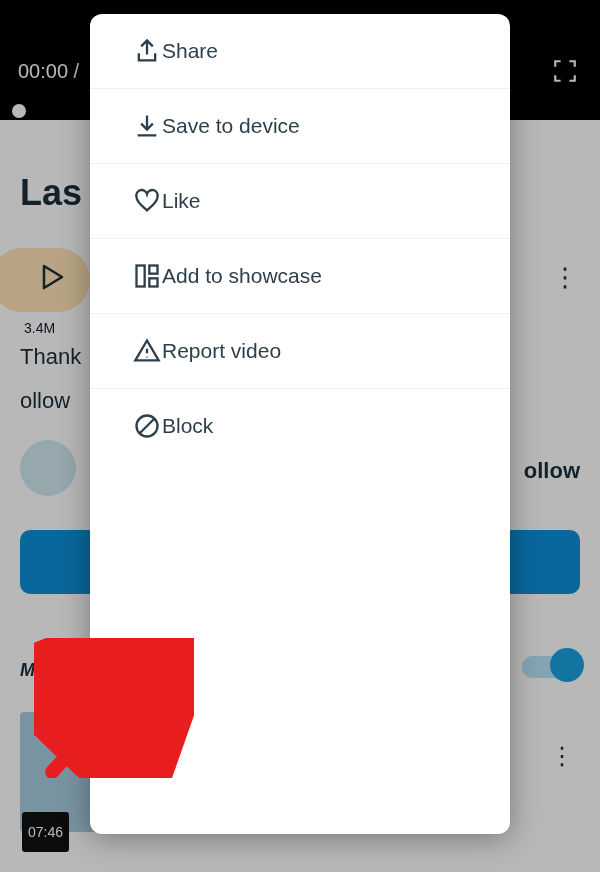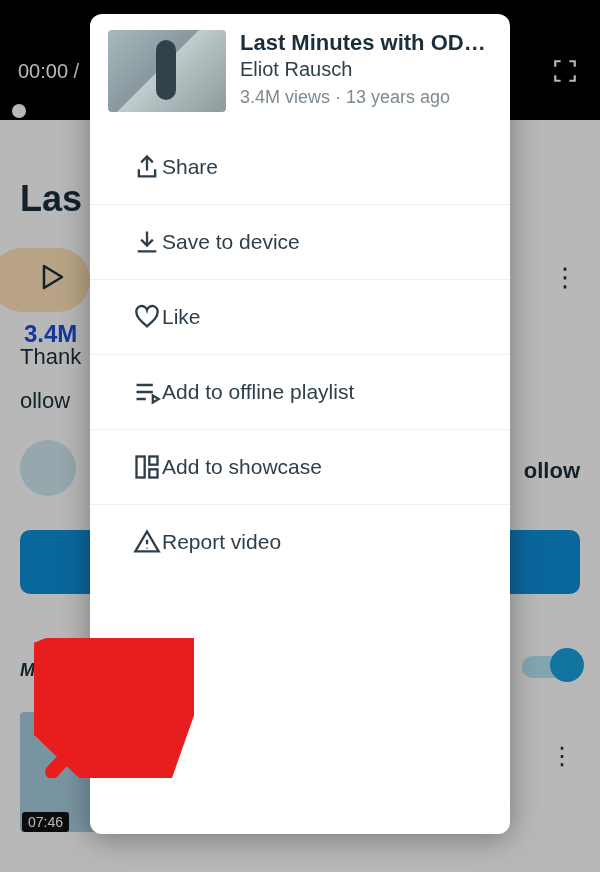--- a/index.html
+++ b/index.html
@@ -23,34 +23,34 @@
   .player-dot {
     position: absolute; left: 12px; top: 104px; width: 14px; height: 14px;
     background: #fff; border-radius: 50%;
   }
 
   .page {
     position: absolute; left: 0; top: 120px; right: 0; bottom: 0;
     background: #fff;
   }
   .page-title {
-    position: absolute; left: 20px; top: 58px;
+    position: absolute; left: 20px; top: 52px;
     font-size: 36px; font-weight: 700; color: #1a2e3b;
   }
 
   .play-pill {
     position: absolute; left: -10px; top: 128px; width: 100px; height: 64px;
     background: #ffe4b8; border-radius: 32px;
   }
   .play-triangle {
     position: absolute; left: 42px; top: 144px;
   }
   .views-bg {
     position: absolute; left: 24px; top: 200px;
-    font-size: 24px; font-weight: 700; color: #1d4ed8;
+    font-size: 14px; font-weight: 400; color: #0f172a;
   }
   .desc-line1 { position:absolute; left:20px; top:224px; font-size:22px; color:#1a2e3b;}
   .desc-line2 { position:absolute; left:20px; top:268px; font-size:22px; color:#1a2e3b;}
 
   .kebab-bg {
     position: absolute; right: 22px; top: 142px;
     font-size: 26px; color: #1a2e3b; letter-spacing: 0;
   }
 
   .avatar-bg {
@@ -79,21 +79,21 @@
     position: absolute; right: 16px; top: 528px; width: 34px; height: 34px;
     background: #19a3e0; border-radius: 50%;
   }
 
   .rel-vid {
     position: absolute; left: 20px; top: 592px; width: 180px; height: 120px;
     background: #a8cde0; border-radius: 4px;
   }
   .rel-vid-badge {
     position: absolute; left: 22px; top: 692px;
-    background: #111; color:#fff; font-size:14px; padding: 2px 6px; border-radius: 3px;
+    background: #111; color:#fff; font-size:14px; padding: 12px 6px; border-radius: 3px;
   }
   .rel-sub {
     position: absolute; left: 220px; top: 666px;
     font-size: 18px; color: #6b7a86;
   }
   .rel-kebab {
     position: absolute; right: 26px; top: 622px; font-size: 24px; color:#1a2e3b;
   }
   .rel-title-script {
     position: absolute; left: 106px; top: 672px;
@@ -192,32 +192,20 @@
     <div class="rel-vid-badge">07:46</div>
     <div class="rel-sub">14M views · 8 years ago</div>
     <div class="rel-kebab">⋮</div>
   </div>
 </div>
 
 <div class="scrim"></div>
 
 <div class="sheet">
 
-  <div class="sheet-header">
-    <div class="thumb"></div>
-    <div class="header-text">
-      <div class="ht-title">Last Minutes with OD…</div>
-      <div class="ht-author">Eliot Rausch</div>
-      <div class="ht-meta">
-        <span>3.4M views</span>
-        <span> · </span>
-        <span>13 years ago</span>
-      </div>
-    </div>
-  </div>
 
   <div class="menu">
 
     <div class="menu-item">
       <span class="mi-icon">
         <svg viewBox="0 0 24 24">
             <path d="M12 3v12 M7 8l5-5 5 5 M5 14v6h14v-6"></path>
           </svg>
       </span>
       <span>Share</span>
@@ -234,28 +222,20 @@
 
     <div class="menu-item">
       <span class="mi-icon">
         <svg viewBox="0 0 24 24">
             <path d="M12 20 C10 18 3 13 3 8.5 A4.5 4.5 0 0 1 12 6 A4.5 4.5 0 0 1 21 8.5 C21 13 14 18 12 20Z"></path>
           </svg>
       </span>
       <span>Like</span>
     </div>
 
-    <div class="menu-item">
-      <span class="mi-icon">
-        <svg viewBox="0 0 24 24">
-            <path d="M3 6h14 M3 12h14 M3 18h8 M17 15l5 3-5 3z"></path>
-          </svg>
-      </span>
-      <span>Add to offline playlist</span>
-    </div>
 
 
     <div class="menu-item">
       <span class="mi-icon">
         <svg viewBox="0 0 24 24">
             <rect x="3" y="3" width="7" height="18"></rect>
             <rect x="14" y="3" width="7" height="7"></rect>
             <rect x="14" y="14" width="7" height="7"></rect>
           </svg>
       </span>
@@ -265,20 +245,29 @@
     <div class="menu-item">
       <span class="mi-icon">
         <svg viewBox="0 0 24 24">
             <path d="M12 3 L22 20 H2 Z"></path>
             <path d="M12 10v4 M12 17v0.5"></path>
           </svg>
       </span>
       <span>Report video</span>
     </div>
 
+    <div class="menu-item">
+      <span class="mi-icon">
+        <svg viewBox="0 0 24 24">
+            <circle cx="12" cy="12" r="9"></circle>
+            <path d="M6 18 L18 6"></path>
+          </svg>
+      </span>
+      <span>Block</span>
+    </div>
 
   </div>
 </div>
 
 <svg class="arrow" viewBox="0 0 160 140">
   <defs>
     <marker id="ah" markerWidth="22" markerHeight="22" refX="10" refY="11" orient="auto">
       <path d="M0 2 L20 11 L0 20 Z" fill="#e81e1e"></path>
     </marker>
   </defs>

